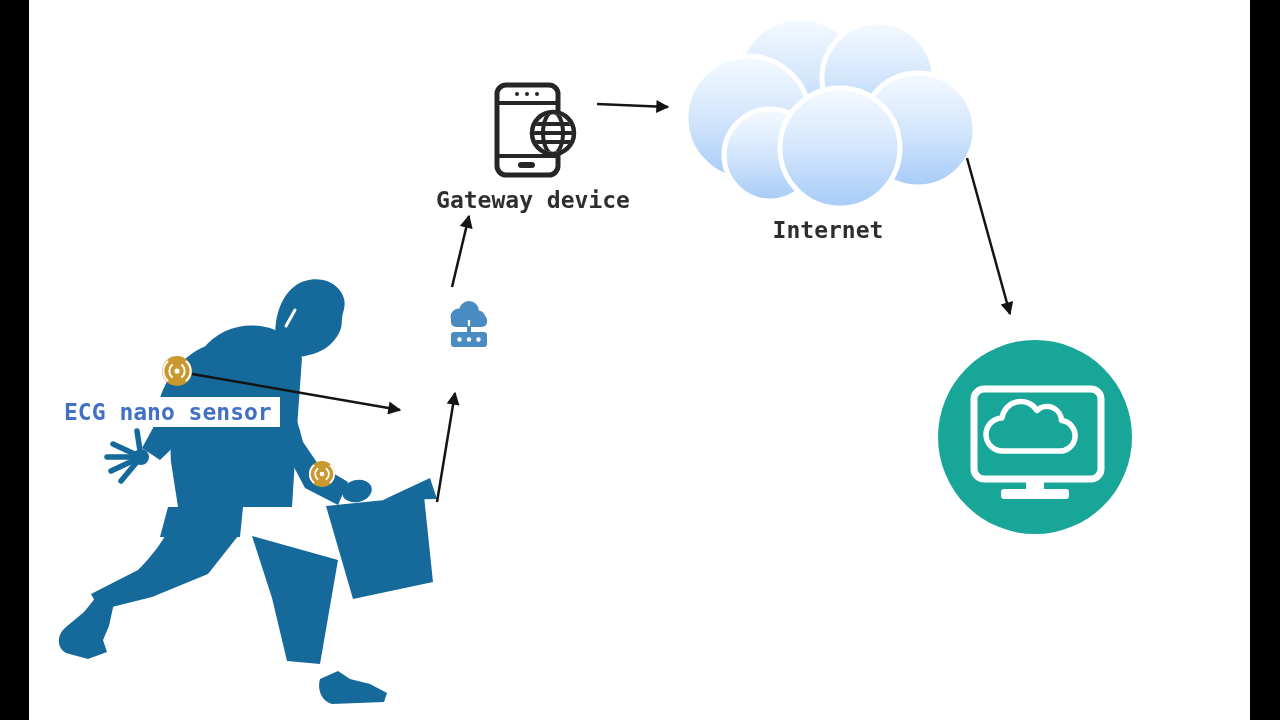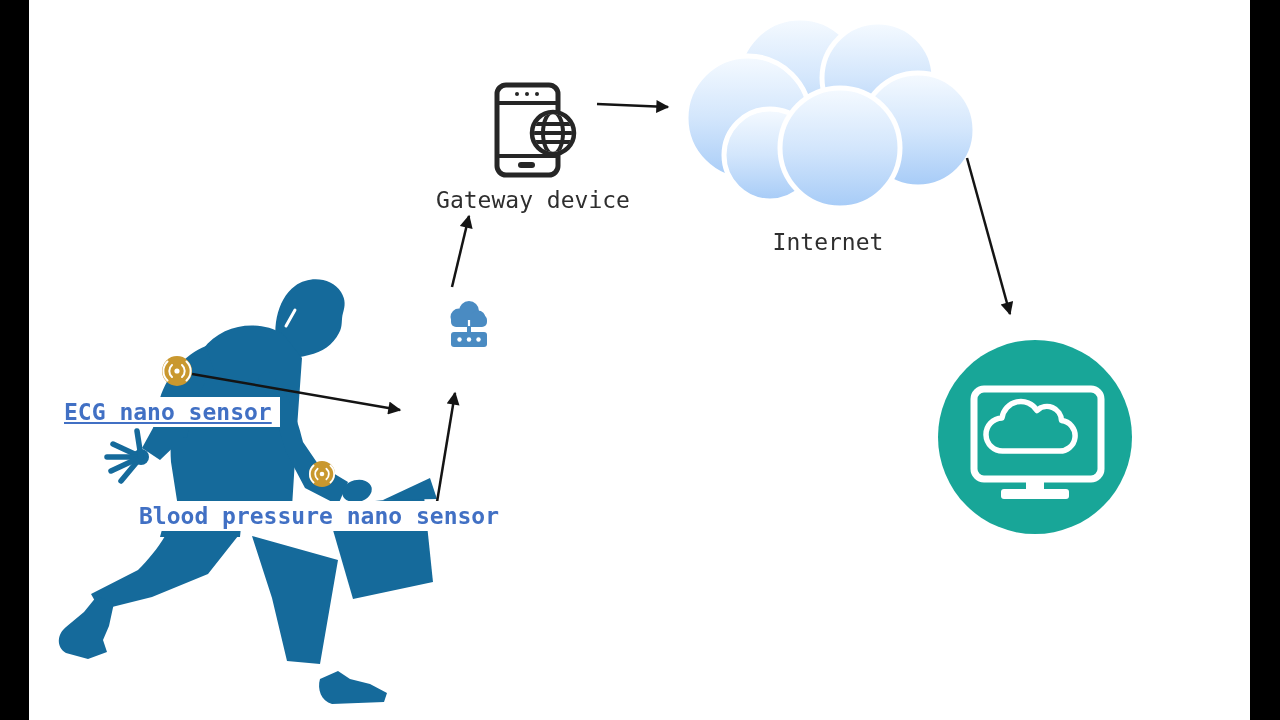--- a/index.html
+++ b/index.html
@@ -5,21 +5,21 @@
   html,body{margin:0;padding:0;background:#777;}
   #stage{
     position:relative;width:1280px;height:720px;background:#ffffff;
     overflow:hidden;font-family:"DejaVu Sans Mono", monospace;
   }
   .bar{position:absolute;top:0;height:720px;background:#000;}
   #bar-left{left:0;width:29px;}
   #bar-right{right:0;width:30px;}
   svg{position:absolute;left:0;top:0;}
   .lbl{position:absolute;font-size:23px;line-height:28px;white-space:nowrap;}
-  .lbl-dark{color:#2e2e2e;font-weight:normal;}
+  .lbl-dark{color:#2e2e2e;font-weight:bold;}
   .lbl-blue{color:#4170c4;font-weight:bold;}
   .boxed{background:#ffffff;padding:1px 8px;}
   .ctr{text-align:center;}
 </style>
 </head>
 <body>
 
 <div id="stage">
   <div id="bar-left" class="bar"></div>
   <div id="bar-right" class="bar"></div>
@@ -159,20 +159,19 @@
         <path d="M 1003 451 a 16.5 16.5 0 0 1 -1 -33 a 19 19 0 0 1 35 -7.5
                  a 14.5 14.5 0 0 1 24.5 10 a 12.5 12.5 0 0 1 -3.5 30.5 z" fill="none" stroke="#ffffff" stroke-width="5.5" stroke-linejoin="round"></path>
         <rect x="1026" y="478" width="18" height="14" fill="#ffffff"></rect>
         <rect x="1001" y="489" width="68" height="10" rx="3" fill="#ffffff"></rect>
       </g>
     </g>
   </svg>
 
   <div class="lbl lbl-dark ctr" style="left:413px;top:186px;width:240px;">Gateway device</div>
 
-  <div class="lbl lbl-dark ctr" style="left:728px;top:228px;width:200px;">Internet</div>
+  <div class="lbl lbl-dark ctr" style="left:728px;top:216px;width:200px;">Internet</div>
 
 
-  <div class="lbl lbl-blue boxed" style="left:56px;top:397px;text-decoration:underline;">ECG nano sensor</div>
+  <div class="lbl lbl-blue boxed" style="left:56px;top:397px;">ECG nano sensor</div>
 
-  <div class="lbl lbl-blue boxed" style="left:131px;top:501px;">Blood pressure nano sensor</div>
 
 </div>
 
 </body></html>

